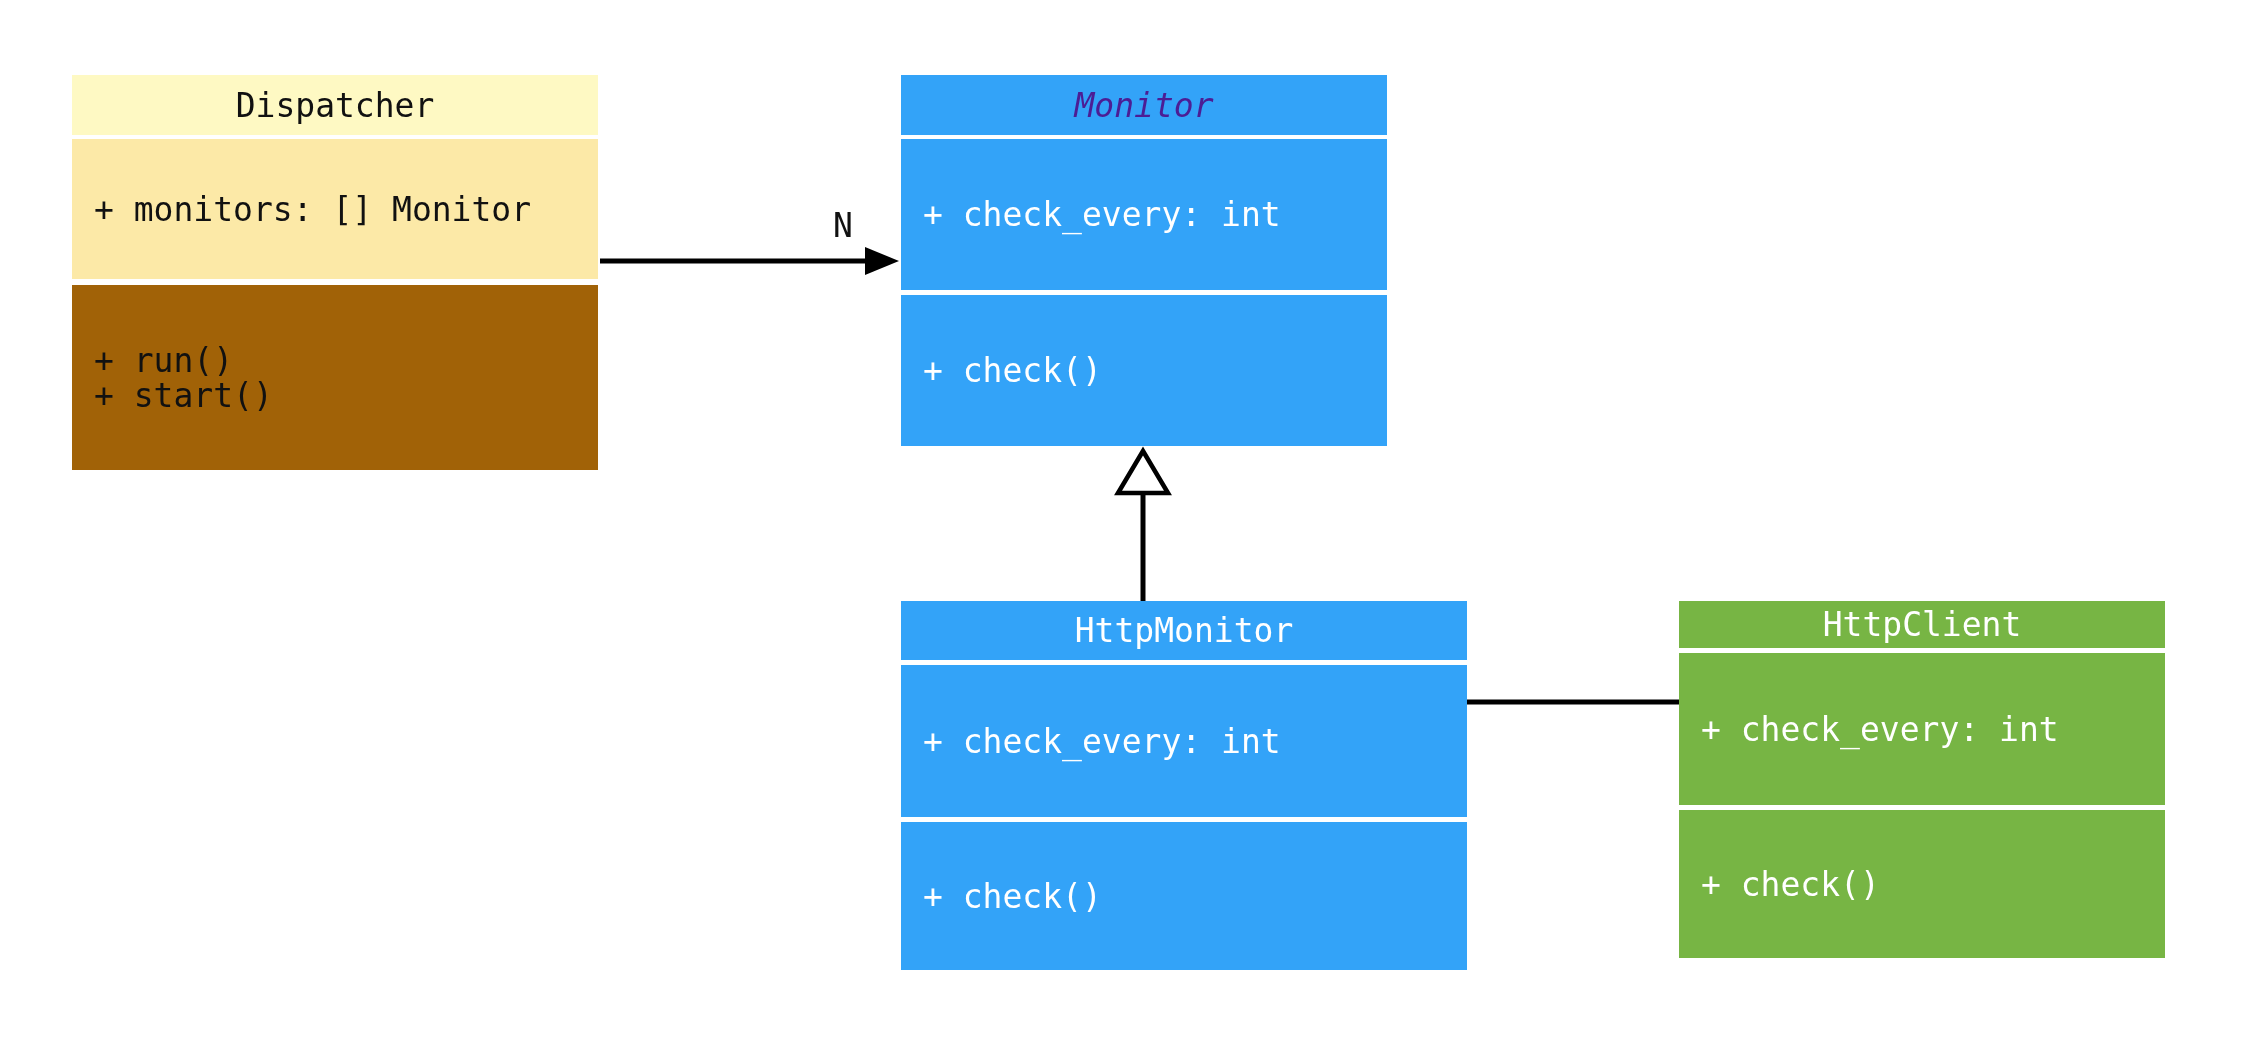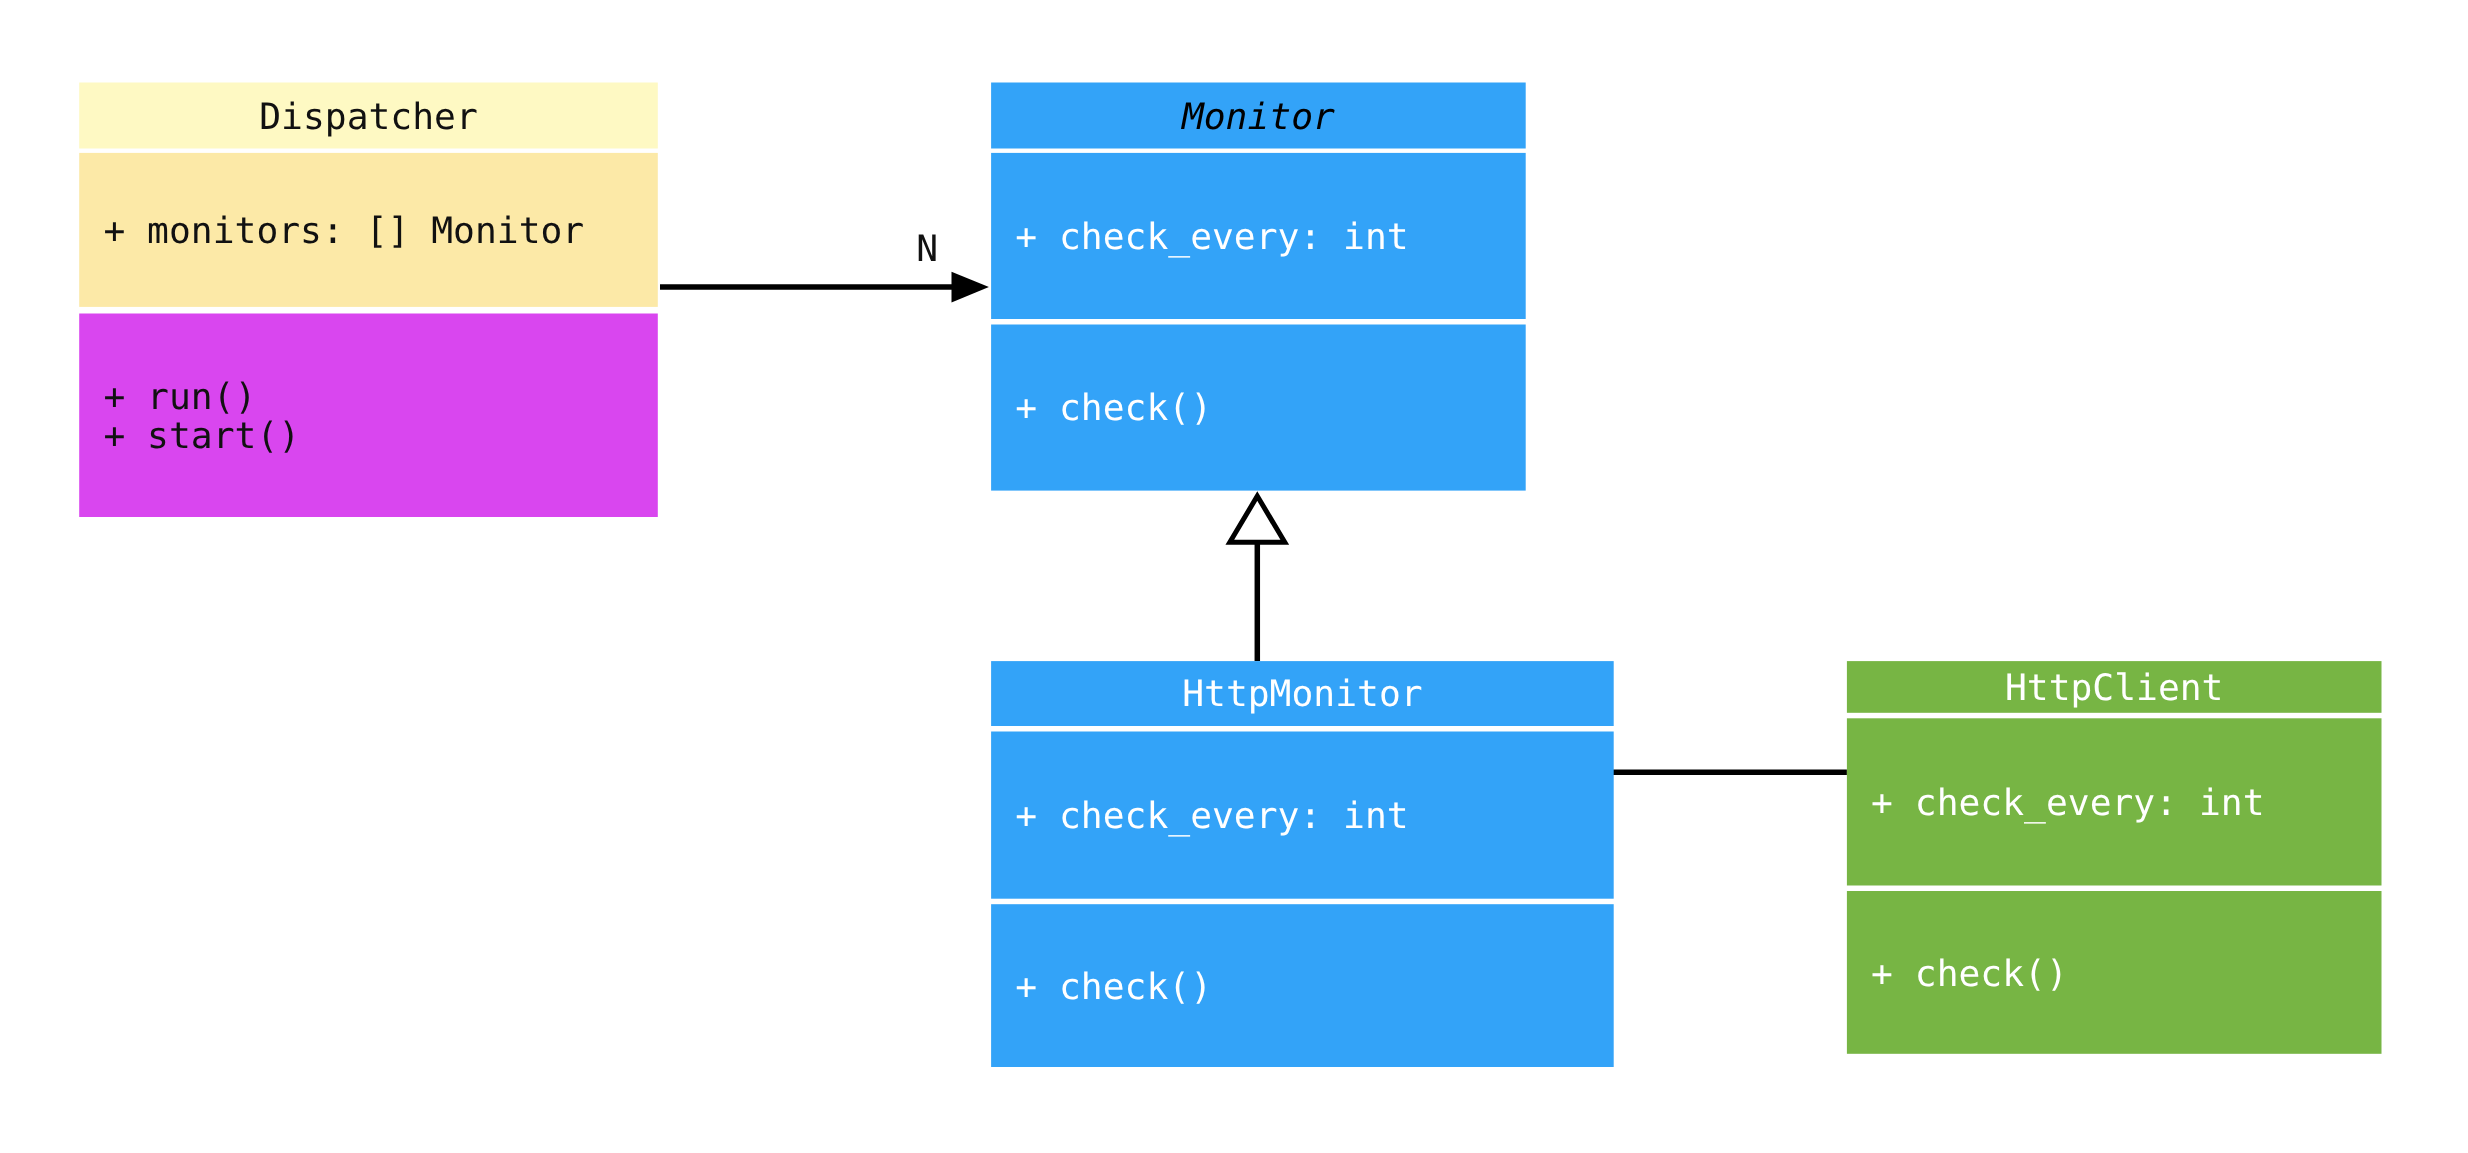--- a/index.html
+++ b/index.html
@@ -96,28 +96,28 @@
     <polygon points="1392,702 1419,670 1448,702 1419,734" fill="#ffffff" stroke="#000000" stroke-width="4.5"></polygon>
   </svg>
 
   <div class="multiplicity-label">N</div>
 
   <div class="class-box box-dispatcher">
     <div class="sec title-sec" style="background-color: #fef9c3; color: rgb(17, 17, 17);">Dispatcher</div>
     <div class="sec body-sec attrs-sec" style="background-color: rgb(252, 233, 167); color: rgb(17, 17, 17);">
       <div class="line">+ monitors: [] Monitor</div>
     </div>
-    <div class="sec body-sec methods-sec" style="background-color: #d946ef; color: rgb(17, 17, 17);">
+    <div class="sec body-sec methods-sec" style="background-color: #a16207; color: rgb(17, 17, 17);">
       <div class="line">+ run()</div>
       <div class="line">+ start()</div>
     </div>
   </div>
 
   <div class="class-box box-monitor">
-    <div class="sec title-sec title-italic" style="background-color: rgb(51, 163, 248); color: #000000;">Monitor</div>
+    <div class="sec title-sec title-italic" style="background-color: rgb(51, 163, 248); color: #4c1d95;">Monitor</div>
     <div class="sec body-sec attrs-sec" style="background-color: rgb(51, 163, 248); color: rgb(255, 255, 255);">
       <div class="line">+ check_every: int</div>
     </div>
     <div class="sec body-sec methods-sec" style="background-color: rgb(51, 163, 248); color: rgb(255, 255, 255);">
       <div class="line">+ check()</div>
     </div>
   </div>
 
   <div class="class-box box-httpmonitor">
     <div class="sec title-sec" style="background-color: rgb(51, 163, 248); color: rgb(255, 255, 255);">HttpMonitor</div>

